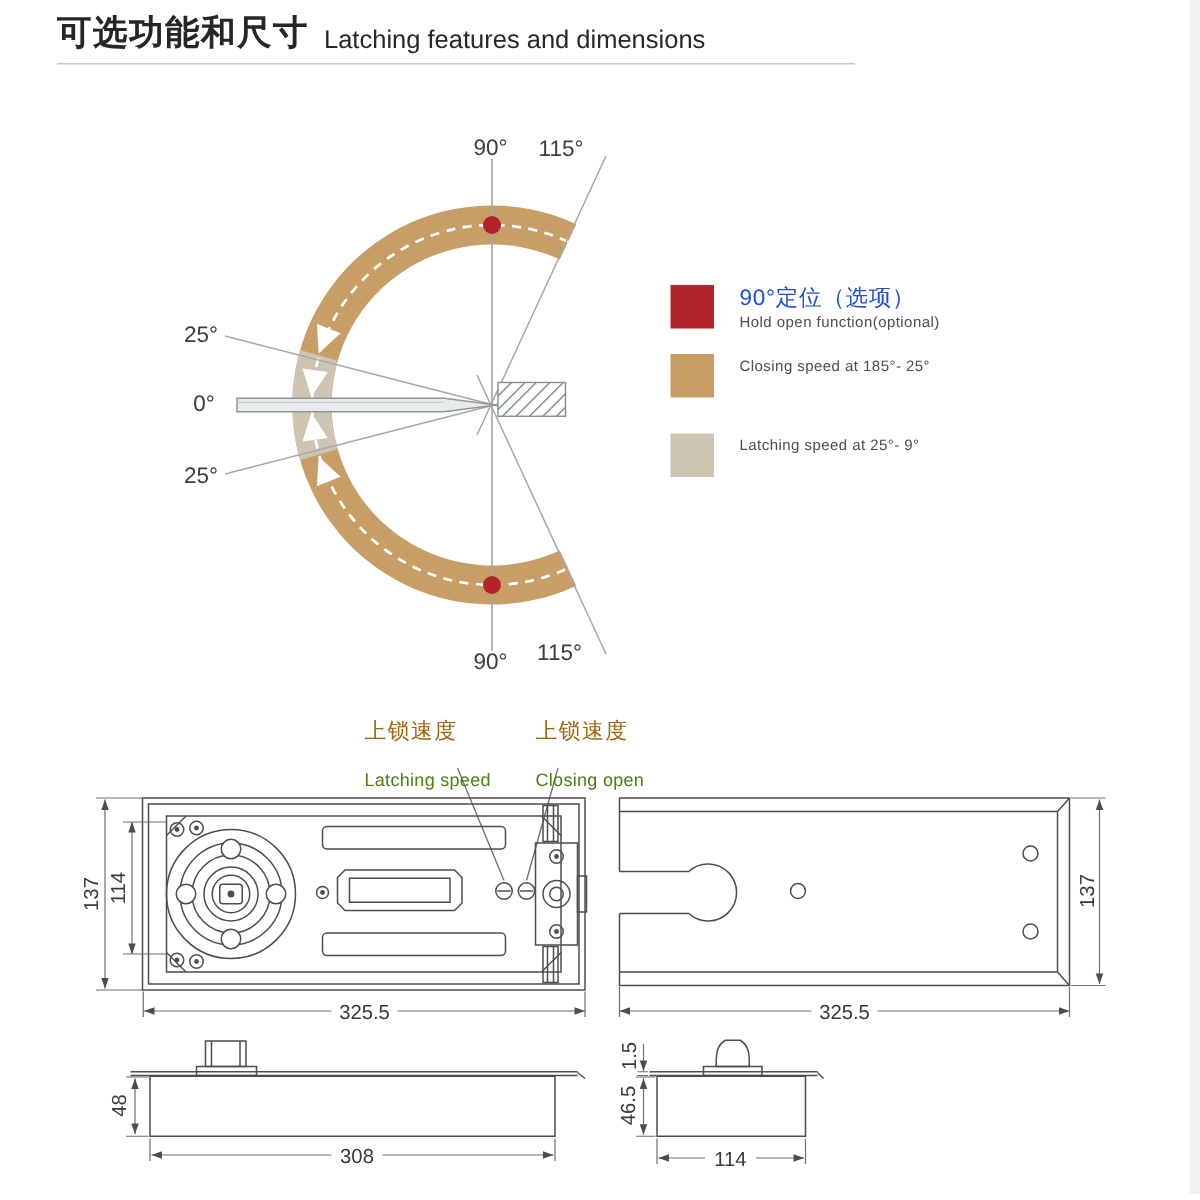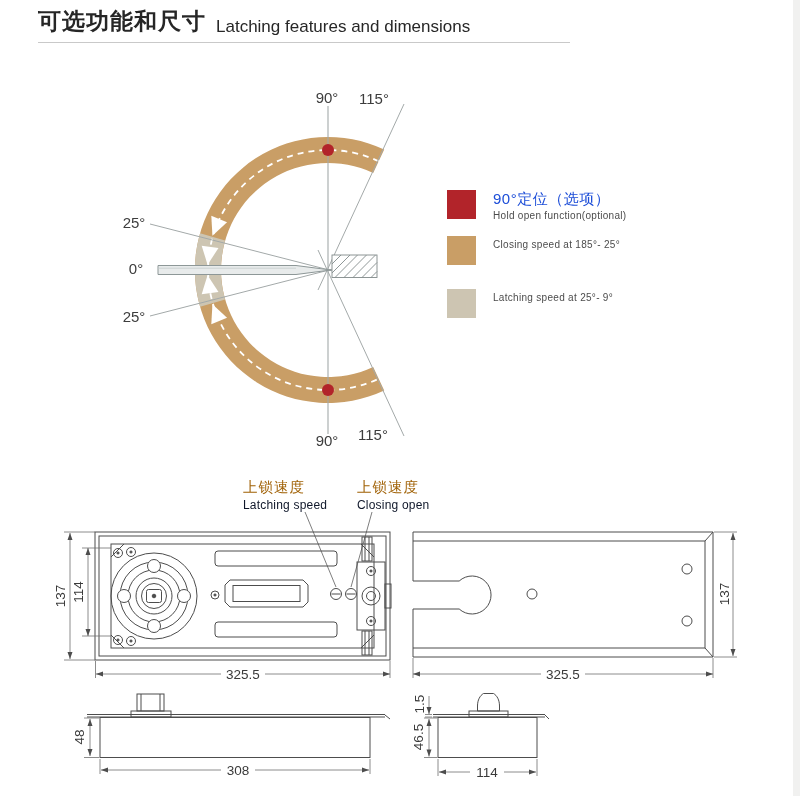--- a/index.html
+++ b/index.html
@@ -10,21 +10,21 @@
   .tzh{font-size:23px;font-weight:bold;color:#262626;letter-spacing:1px}
   .ten{font-size:17px;font-weight:500;color:#272727}
   .titlerule{position:absolute;left:38px;top:42px;width:532px;height:1px;background:#c9c9c9}
   .legend{position:absolute;left:447px;top:0;width:320px}
   .lrow{position:absolute;left:0;display:flex;gap:17px}
   .sw{width:29px;height:29px;flex:0 0 29px}
   .lzh{font-size:15px;color:#1d4ed8;letter-spacing:0.5px;line-height:17px}
   .len{font-size:10px;color:#4c4c4c;letter-spacing:0.3px;margin-top:3px}
   .callout{position:absolute;white-space:nowrap}
   .czh{font-size:14.5px;color:#a16207;letter-spacing:1px}
-  .cen{font-size:12px;color:#0f172a;letter-spacing:0.2px;margin-top:1px}
+  .cen{font-size:12px;color:#4d7c0f;letter-spacing:0.2px;margin-top:16px}
   svg{position:absolute;left:0;top:0}
   svg text{font-family:"Liberation Sans",sans-serif}
   .ang{font-size:15px;fill:#3d3d3d}
   .dim{font-size:13.5px;fill:#3a3a3a}
   .draw{stroke:#4d4d4d;stroke-width:1;fill:none}
   .thin{stroke:#6f6f6f;stroke-width:0.8;fill:none}
   .arrow{fill:#4d4d4d;stroke:none}
 </style>
 </head>
 <body>

